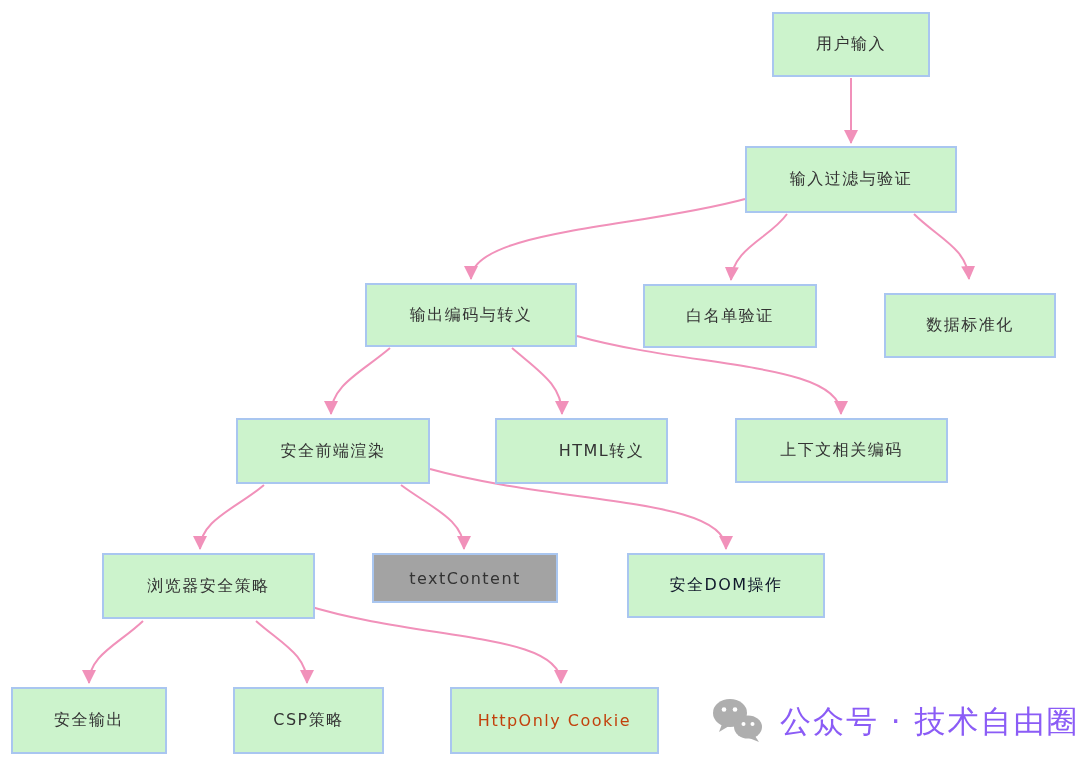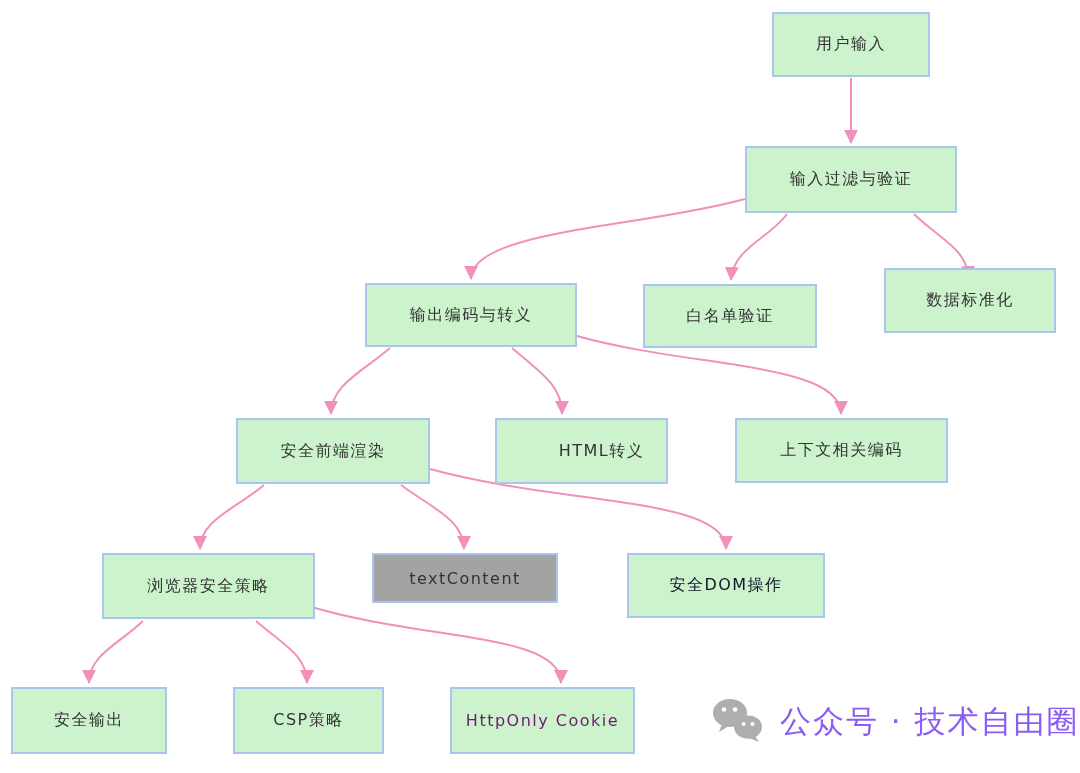--- a/index.html
+++ b/index.html
@@ -67,30 +67,30 @@
         <path d="M256,621 C282,644 307,655 307,683" fill="none" stroke="#f191ba" stroke-width="2" marker-end="url(#arrowhead)"></path>
         <path d="M305,605 C420,641 561,632 561,683" fill="none" stroke="#f191ba" stroke-width="2" marker-end="url(#arrowhead)"></path>
       </g>
   </svg>
 
   <div id="nodes">
       <div class="node" style="left: 772px; top: 12px; width: 158px; height: 65px; background: rgb(204, 243, 204); border: 2px solid rgb(169, 198, 240); color: rgb(51, 51, 51);">用户输入</div>
       <div class="node" style="left: 745px; top: 146px; width: 212px; height: 67px; background: rgb(204, 243, 204); border: 2px solid rgb(169, 198, 240); color: rgb(51, 51, 51);">输入过滤与验证</div>
       <div class="node" style="left: 365px; top: 283px; width: 212px; height: 64px; background: rgb(204, 243, 204); border: 2px solid rgb(169, 198, 240); color: rgb(51, 51, 51); text-align: right;">输出编码与转义</div>
       <div class="node" style="left: 643px; top: 284px; width: 174px; height: 64px; background: rgb(204, 243, 204); border: 2px solid rgb(169, 198, 240); color: rgb(51, 51, 51);">白名单验证</div>
-      <div class="node" style="left: 884px; top: 268px; width: 172px; height: 65px; background: rgb(204, 243, 204); border: 2px solid rgb(169, 198, 240); color: rgb(51, 51, 51);">数据标准化</div>
+      <div class="node" style="left: 884px; top: 293px; width: 172px; height: 65px; background: rgb(204, 243, 204); border: 2px solid rgb(169, 198, 240); color: rgb(51, 51, 51);">数据标准化</div>
       <div class="node" style="left: 236px; top: 418px; width: 194px; height: 66px; background: rgb(204, 243, 204); border: 2px solid rgb(169, 198, 240); color: rgb(51, 51, 51);">安全前端渲染</div>
       <div class="node" style="left: 495px; top: 418px; width: 173px; height: 66px; background: rgb(204, 243, 204); border: 2px solid rgb(169, 198, 240); color: rgb(51, 51, 51); padding-left: 40px;">HTML转义</div>
       <div class="node" style="left: 735px; top: 418px; width: 213px; height: 65px; background: rgb(204, 243, 204); border: 2px solid rgb(169, 198, 240); color: rgb(51, 51, 51);">上下文相关编码</div>
       <div class="node" style="left: 92px; top: 553px; width: 213px; height: 66px; background: rgb(204, 243, 204); border: 2px solid rgb(169, 198, 240); color: rgb(51, 51, 51); margin-left: 10px;">浏览器安全策略</div>
       <div class="node" style="left: 372px; top: 553px; width: 186px; height: 50px; background: #a3a3a3; border: 2px solid rgb(169, 198, 240); color: rgb(51, 51, 51);">textContent</div>
       <div class="node" style="left: 627px; top: 553px; width: 198px; height: 65px; background: rgb(204, 243, 204); border: 2px solid rgb(169, 198, 240); color: #0f172a;">安全DOM操作</div>
       <div class="node" style="left: 11px; top: 687px; width: 156px; height: 67px; background: rgb(204, 243, 204); border: 2px solid rgb(169, 198, 240); color: rgb(51, 51, 51);">安全输出</div>
       <div class="node" style="left: 233px; top: 687px; width: 151px; height: 67px; background: rgb(204, 243, 204); border: 2px solid rgb(169, 198, 240); color: rgb(51, 51, 51);">CSP策略</div>
-      <div class="node" style="left: 450px; top: 687px; width: 185px; height: 67px; background: rgb(204, 243, 204); border: 2px solid rgb(169, 198, 240); color: #701a75;">HttpOnly Cookie</div>
+      <div class="node" style="left: 450px; top: 687px; width: 209px; height: 67px; background: rgb(204, 243, 204); border: 2px solid rgb(169, 198, 240); color: #c2410c;">HttpOnly Cookie</div>
     </div>
 
   <div class="watermark" style="color: #8b5cf6; gap: 16px;">
     <svg width="52" height="46" viewBox="0 0 52 46">
       <g id="wm-icon-group" fill="#aeaeae">
         <ellipse cx="18" cy="15" rx="17" ry="14"></ellipse>
         <path d="M10,26 L7,34 L17,28 Z"></path>
         <ellipse cx="36" cy="29" rx="14" ry="11.5"></ellipse>
         <path d="M43,38 L47,44 L37,40 Z"></path>
       </g>

